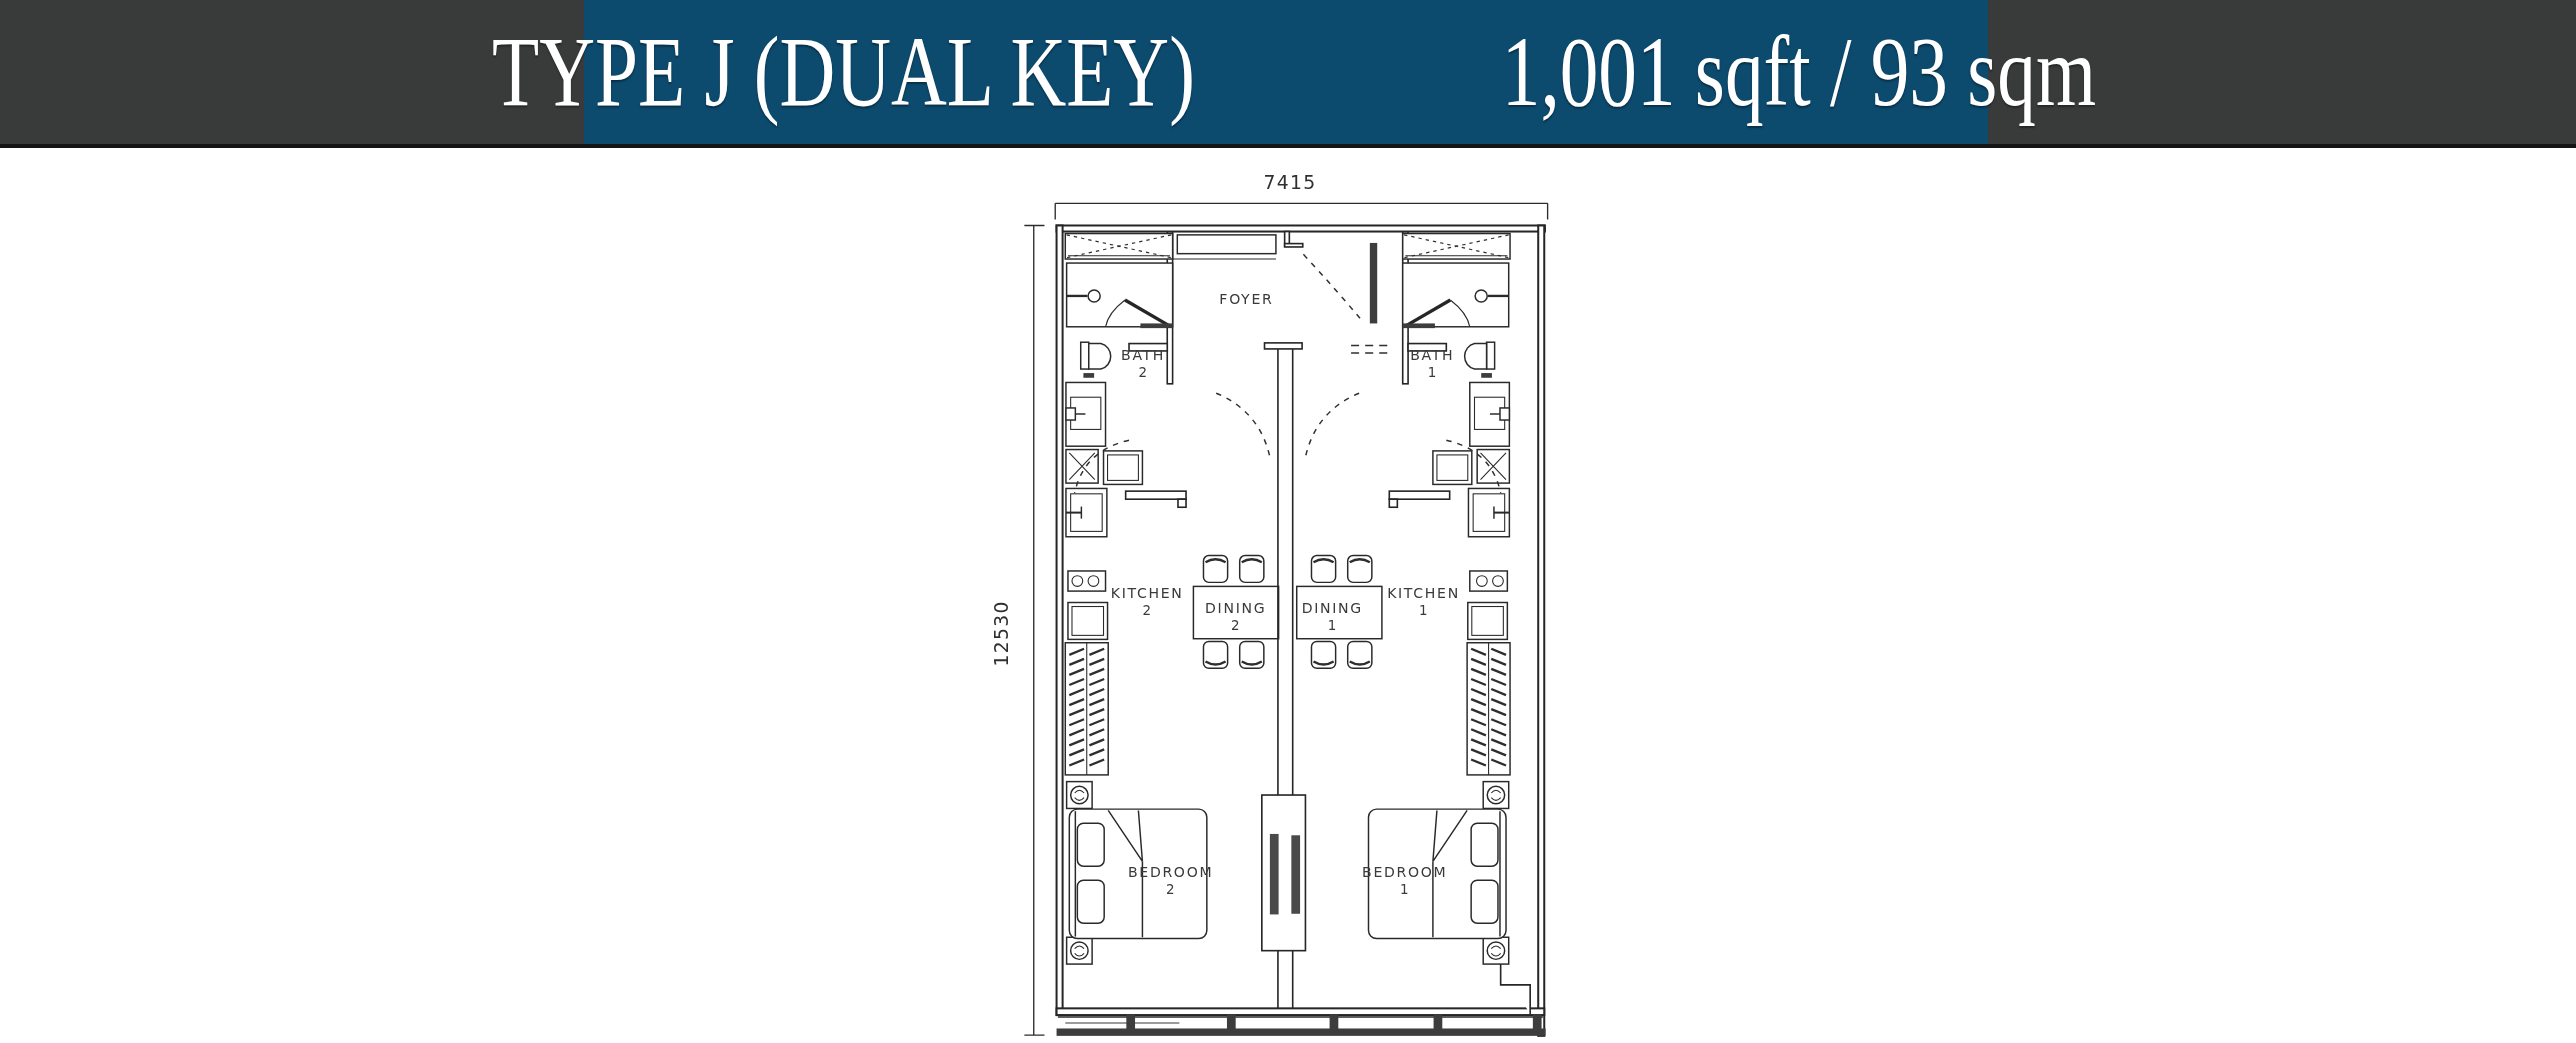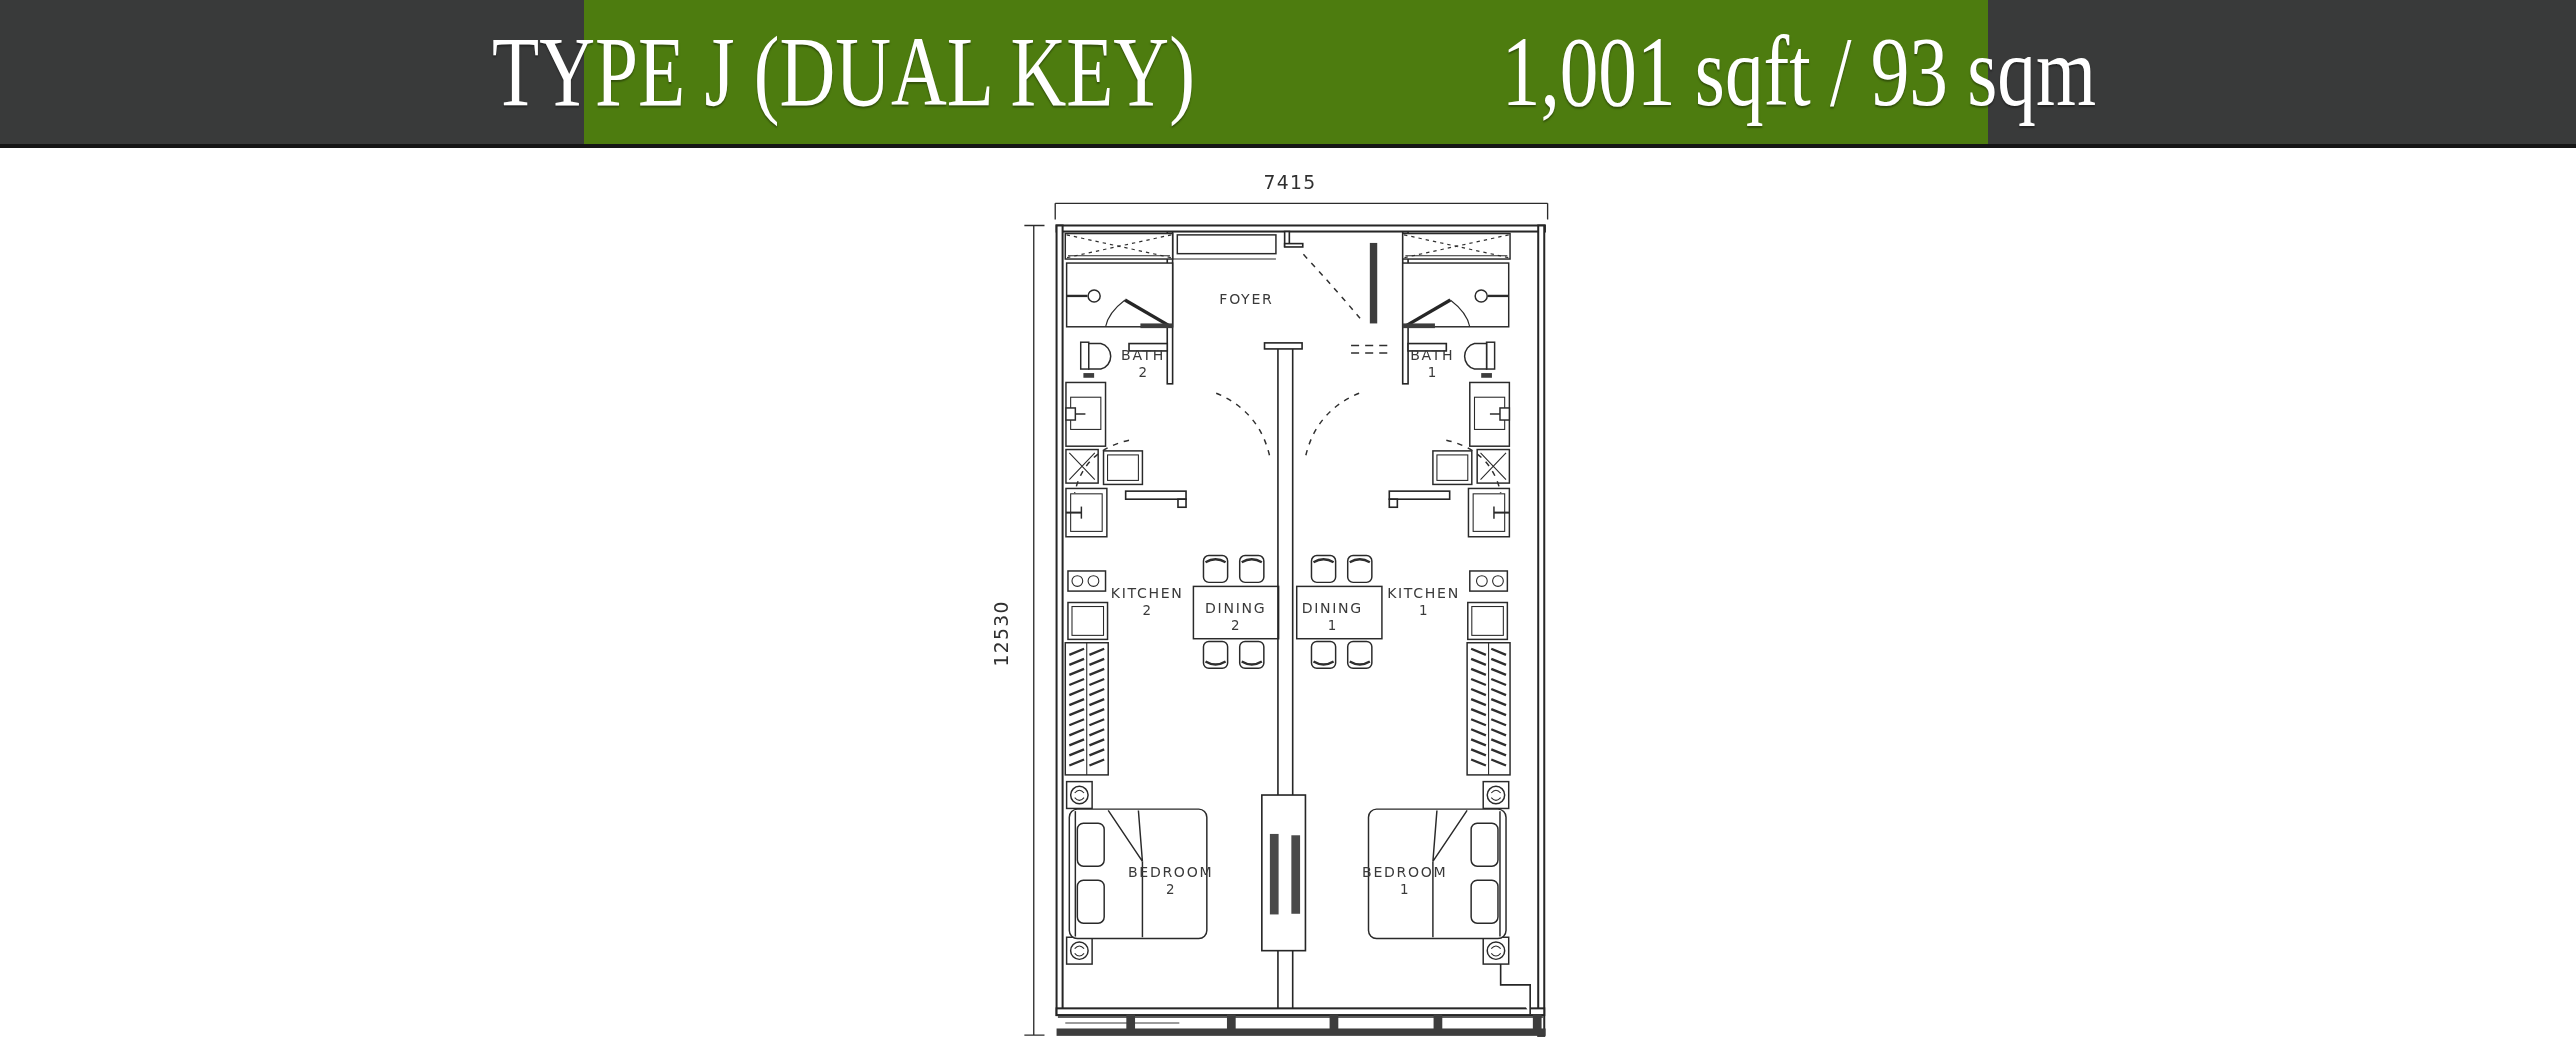--- a/index.html
+++ b/index.html
@@ -1,21 +1,21 @@
 <!DOCTYPE html>
 <html style="font-size:10.7px"><head>
 <meta charset="utf-8">
 <style>
   html,body{margin:0;padding:0;}
   body{width:2576px;height:1044px;background:#ffffff;position:relative;overflow:hidden;
        font-family:"Liberation Sans",sans-serif;}
   
   .hdr{position:absolute;top:0;left:0;width:2576px;height:144px;background:#393a3a;
        border-bottom:4px solid #151515;}
-  .hdr-panel{position:absolute;left:584px;top:0;width:1404px;height:144px;background:#4d7c0f;
+  .hdr-panel{position:absolute;left:584px;top:0;width:1404px;height:144px;background:#0c4a6e;
        display:flex;align-items:center;justify-content:center;gap:124px;}
   .hdr-text{font-family:"Liberation Serif","DejaVu Serif",serif;font-size:99px;color:#ffffff;
        white-space:nowrap;transform:scaleX(0.78);text-shadow:0 2px 2px rgba(0,0,0,.35);line-height:144px;}
   
   .plan-svg{position:absolute;left:0;top:0;width:2576px;height:1044px;}
   .w    {fill:#ffffff;stroke:#262626;stroke-width:3;}
   .w2   {fill:#ffffff;stroke:#262626;stroke-width:2.4;}
   .fx2  {fill:none;stroke:#2a2a2a;stroke-width:2.2;}
   .fx1  {fill:none;stroke:#2a2a2a;stroke-width:1.6;}
   .fxw  {fill:#ffffff;stroke:#2a2a2a;stroke-width:2.2;}

